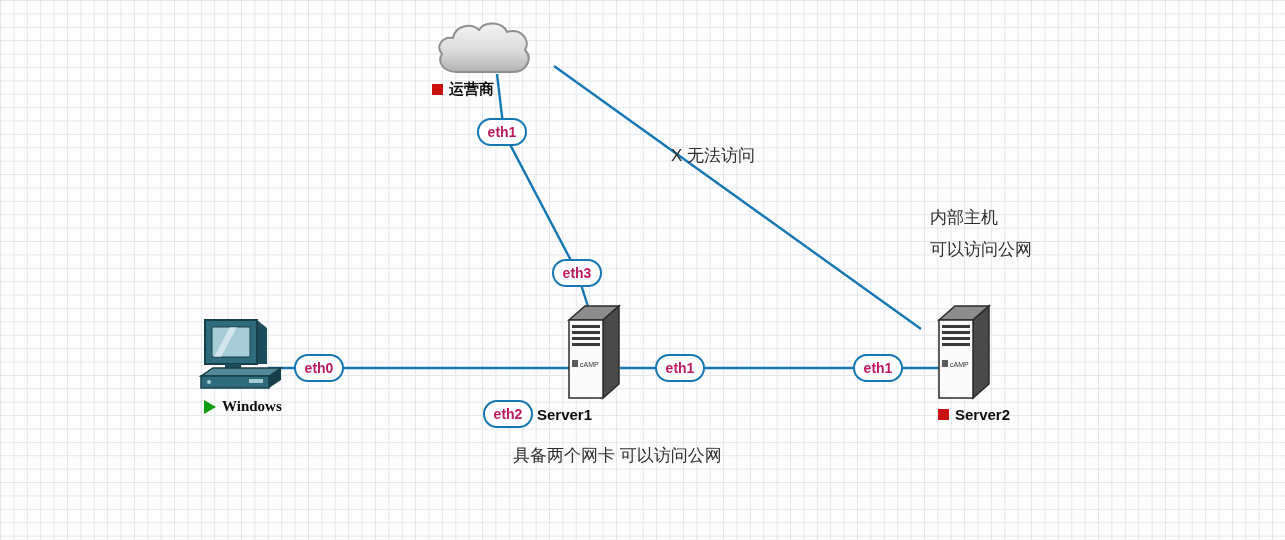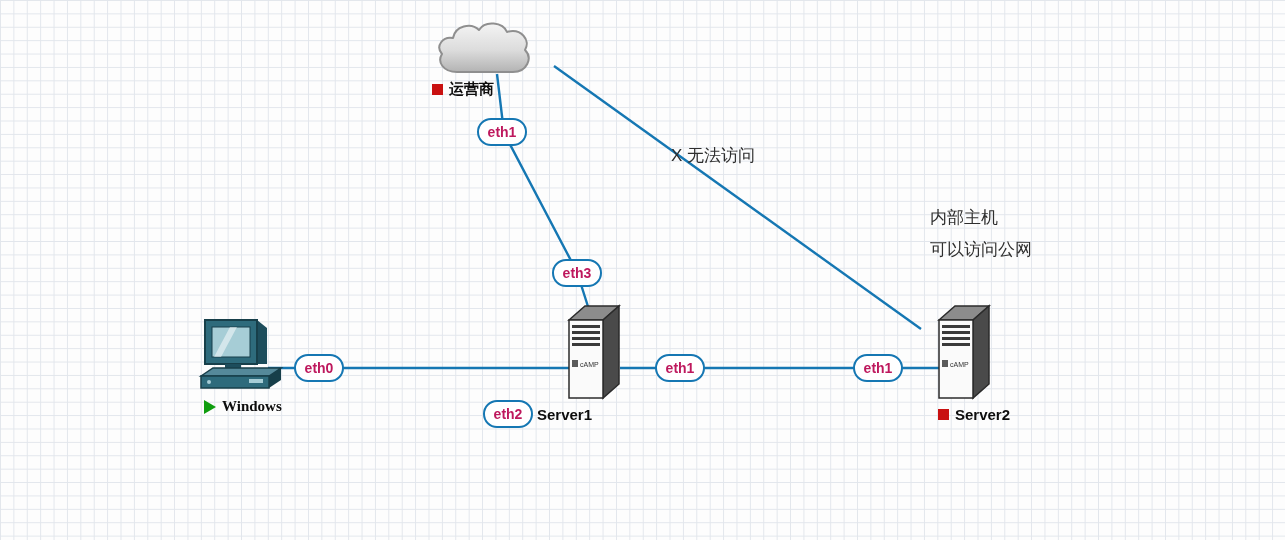--- a/index.html
+++ b/index.html
@@ -158,15 +158,16 @@
   <div class="pill" style="left:853px; top:354px;">eth1</div>
 
   <div class="blocked" style="left:650px; top:144px;">X 无法访问</div>
 
   <div class="note" style="left:930px; top:202px;">
     <div>内部主机</div>
     <div>可以访问公网</div>
   </div>
 
   <div class="note" style="left:513px; top:440px;">
+    <div>具备两个网卡 可以访问公网</div>
   </div>
 
 </div>
 
 </body></html>

